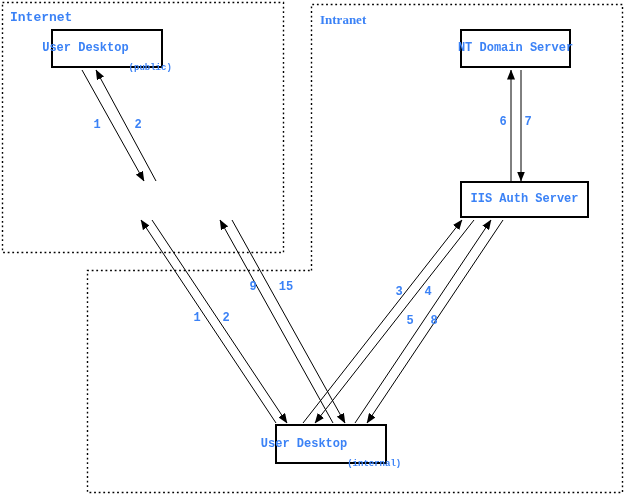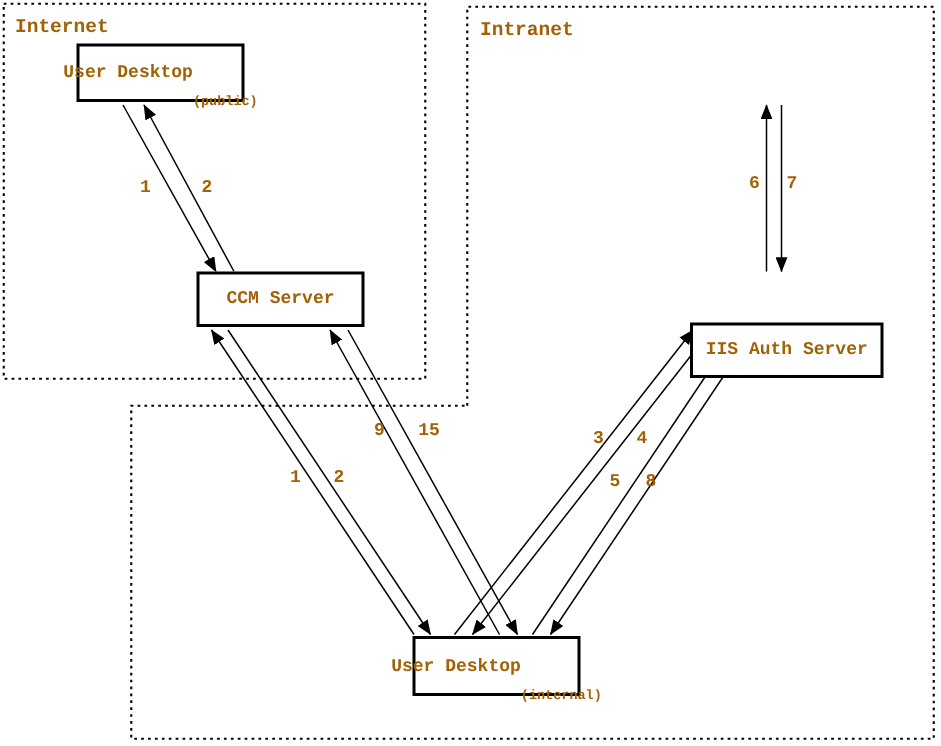--- a/index.html
+++ b/index.html
@@ -2,21 +2,21 @@
 <html><head>
 <meta charset="utf-8">
 <style>
   html, body { margin: 0; padding: 0; background: #ffffff; }
   .canvas {
     position: relative;
     width: 627px;
     height: 497px;
     background: #ffffff;
     font-family: "Liberation Mono", "DejaVu Sans Mono", monospace;
-    color: #a16207;
+    color: #3b82f6;
     overflow: hidden;
   }
   .canvas svg.wires {
     position: absolute;
     left: 0; top: 0;
     width: 627px; height: 497px;
     z-index: 1;
   }
   .zone-outline {
     fill: none;
@@ -99,33 +99,33 @@
 
       <line class="flow-line" x1="303" y1="423" x2="462" y2="220" marker-end="url(#ah)"></line>
       <line class="flow-line" x1="474" y1="220" x2="315" y2="423" marker-end="url(#ah)"></line>
 
       <line class="flow-line" x1="355" y1="423" x2="491" y2="220" marker-end="url(#ah)"></line>
       <line class="flow-line" x1="503" y1="220" x2="367" y2="423" marker-end="url(#ah)"></line>
     </g>
   </svg>
 
   <span class="zone-label" style="left:10px; top:11px;">Internet</span>
-  <span class="zone-label" style="left:320px; top:13px;">Intranet</span>
+  <span class="zone-label" style="left:320px; top:13px;font-family:Liberation Serif, serif;">Intranet</span>
 
   <div class="node" style="left:51px; top:29px; width:112px; height:39px;">
     <span class="title">User Desktop</span>
     <span class="subtitle">(public)</span>
   </div>
 
-  <div class="node" style="left:131px; top:181px; width:112px; height:37px;">
-    <span class="title">CCM Server</span>
+
+  <div class="node" style="left:460px; top:29px; width:111px; height:39px;">
+    <span class="title">NT Domain Server</span>
   </div>
 
-
-  <div class="node" style="left:460px; top:181px; width:129px; height:37px;margin-top:34px;">
+  <div class="node" style="left:460px; top:181px; width:129px; height:37px;">
     <span class="title">IIS Auth Server</span>
   </div>
 
   <div class="node" style="left:275px; top:424px; width:112px; height:40px;">
     <span class="title">User Desktop</span>
     <span class="subtitle">(internal)</span>
   </div>
 
   <span class="flow-label" style="left:97px;  top:125px;">1</span>
   <span class="flow-label" style="left:138px; top:125px;">2</span>

